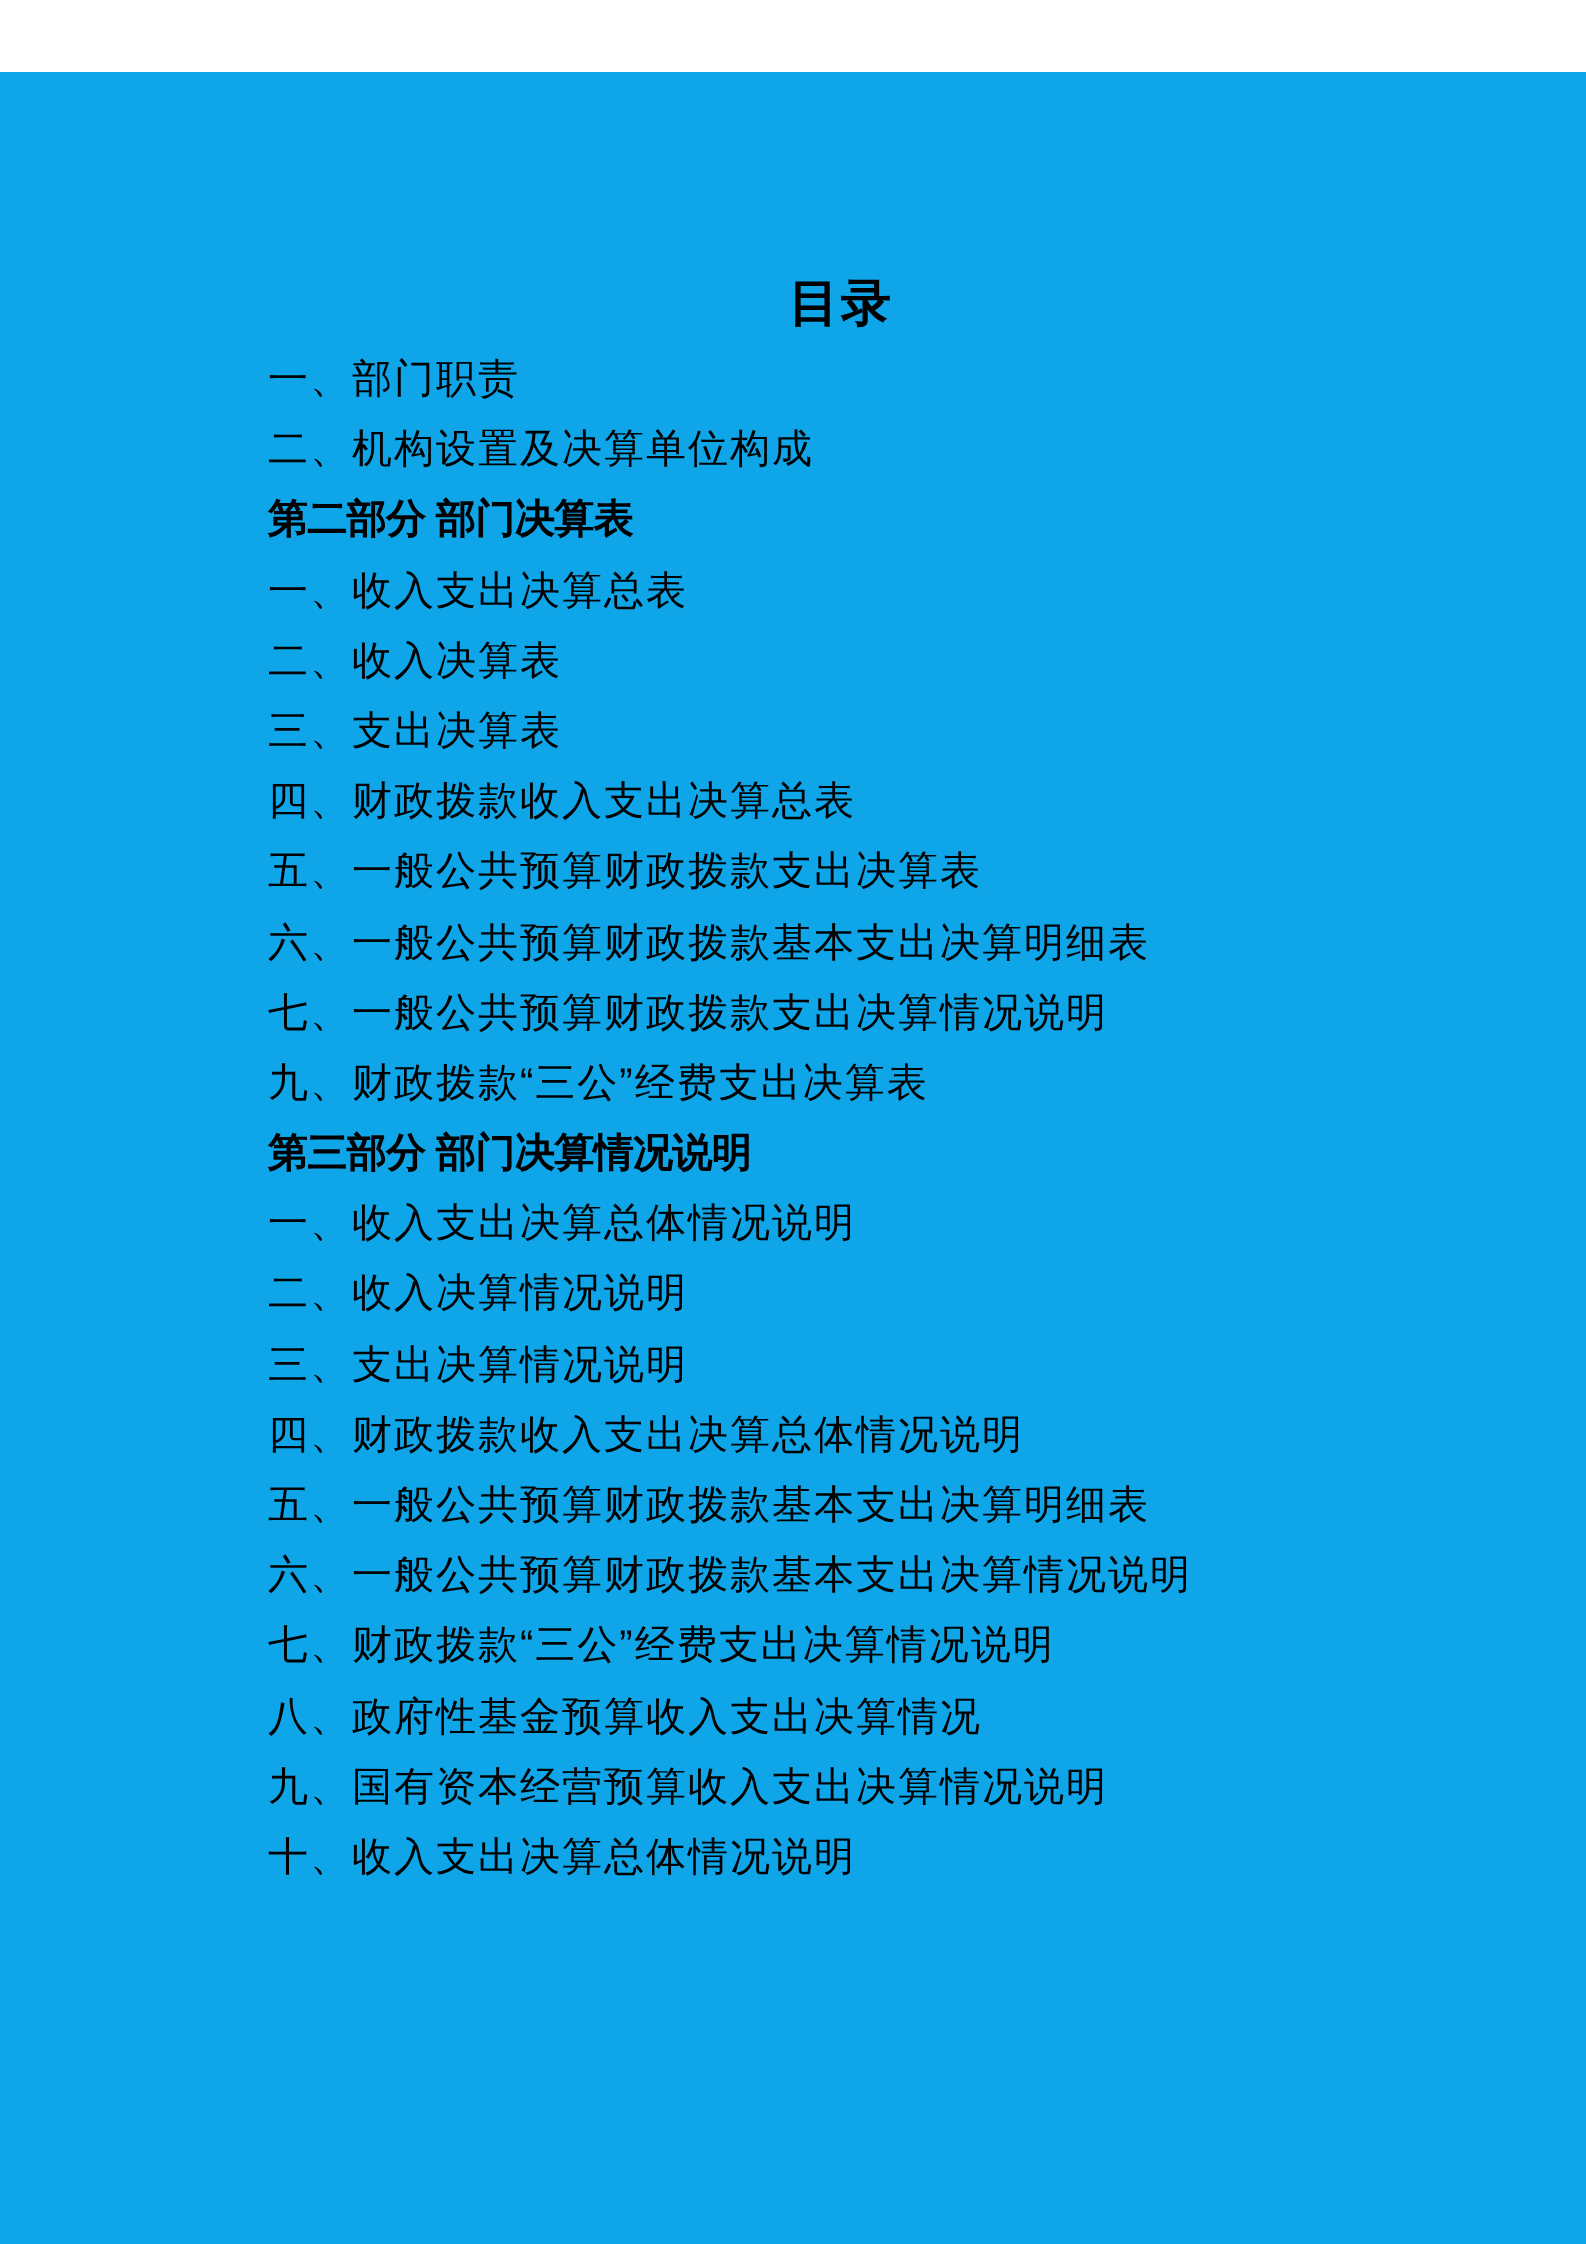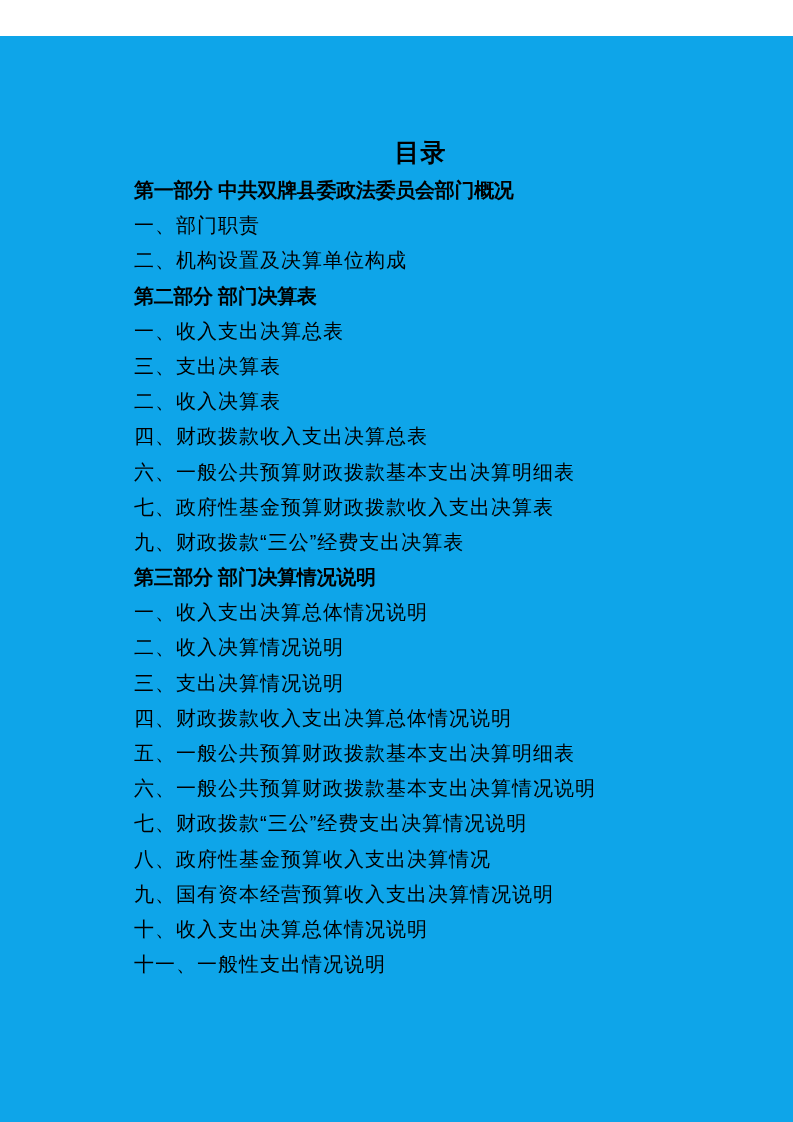--- a/index.html
+++ b/index.html
@@ -57,40 +57,39 @@
 </style>
 </head>
 <body>
 
 <div class="page">
 
   <h1 class="doc-title">目录</h1>
 
   <div class="toc">
 
-    <div class="row heading">第一部分 中共双牌县委政法委员会部门概况</div>
     <div class="row item">一、部门职责</div>
     <div class="row item">二、机构设置及决算单位构成</div>
 
     <div class="row heading">第二部分 部门决算表</div>
     <div class="row item">一、收入支出决算总表</div>
+    <div class="row item">二、收入决算表</div>
     <div class="row item">三、支出决算表</div>
-    <div class="row item">二、收入决算表</div>
     <div class="row item">四、财政拨款收入支出决算总表</div>
+    <div class="row item">五、一般公共预算财政拨款支出决算表</div>
     <div class="row item">六、一般公共预算财政拨款基本支出决算明细表</div>
-    <div class="row item">七、政府性基金预算财政拨款收入支出决算表</div>
+    <div class="row item">七、一般公共预算财政拨款支出决算情况说明</div>
     <div class="row item">九、财政拨款“三公”经费支出决算表</div>
 
     <div class="row heading">第三部分 部门决算情况说明</div>
     <div class="row item">一、收入支出决算总体情况说明</div>
     <div class="row item">二、收入决算情况说明</div>
     <div class="row item">三、支出决算情况说明</div>
     <div class="row item">四、财政拨款收入支出决算总体情况说明</div>
     <div class="row item">五、一般公共预算财政拨款基本支出决算明细表</div>
     <div class="row item">六、一般公共预算财政拨款基本支出决算情况说明</div>
     <div class="row item">七、财政拨款“三公”经费支出决算情况说明</div>
     <div class="row item">八、政府性基金预算收入支出决算情况</div>
     <div class="row item">九、国有资本经营预算收入支出决算情况说明</div>
     <div class="row item">十、收入支出决算总体情况说明</div>
-    <div class="row item">十一、一般性支出情况说明</div>
 
   </div>
 </div>
 
 </body></html>

